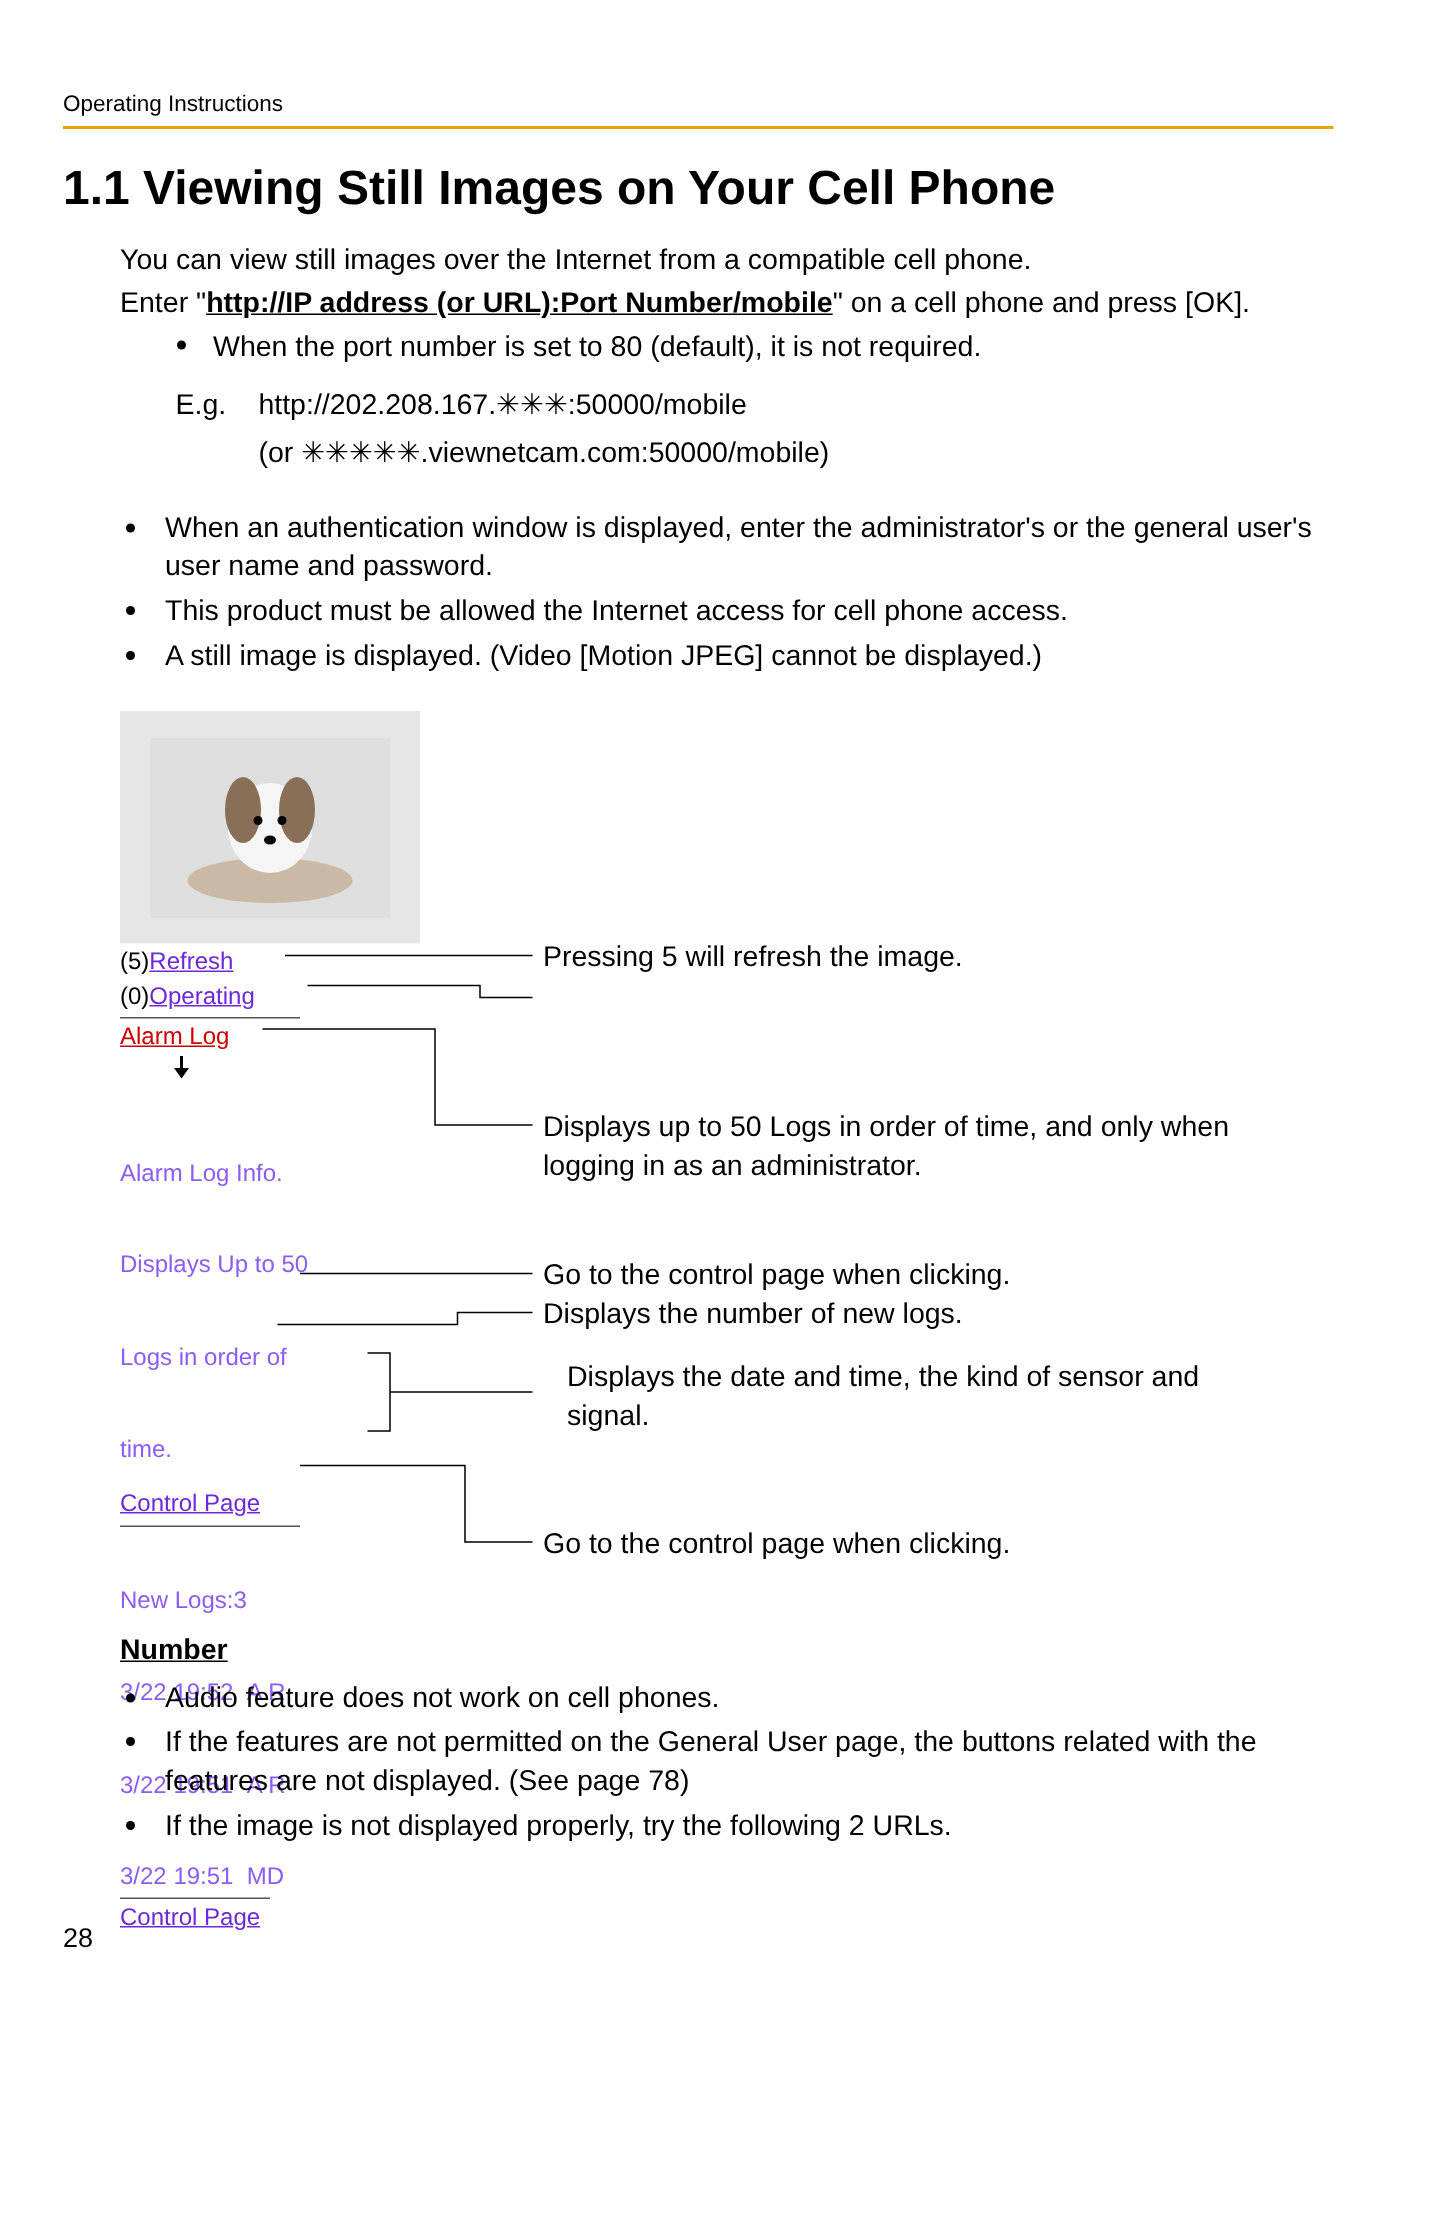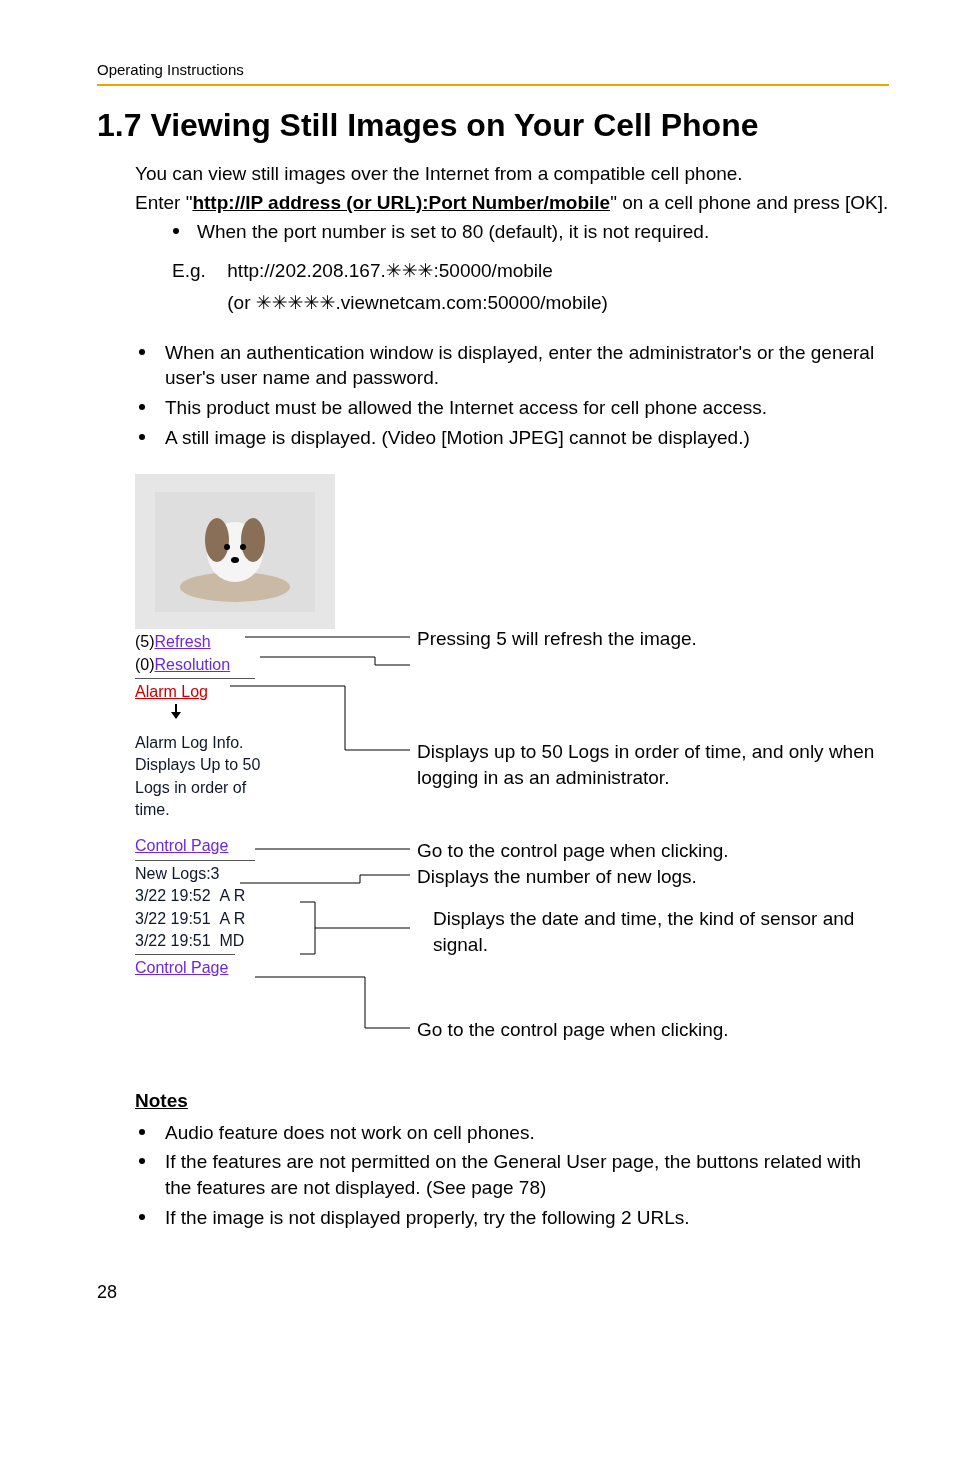--- a/index.html
+++ b/index.html
@@ -7,21 +7,21 @@
     margin: 0;
     padding: 0;
     background: #fff;
     color: #000;
     font-size: 19px;
     line-height: 1.35;
   }
   .page {
     width: 954px;
     box-sizing: border-box;
-    padding: 60px 65px 40px 97px;
+    padding: 60px 65px 40px 42px;
   }
   .running-header {
     font-size: 15px;
     margin-bottom: 4px;
   }
   .divider {
     border: none;
     border-top: 2.5px solid #e6a800;
     margin: 0 0 18px 0;
   }
@@ -115,21 +115,22 @@
   }
   .phone-text .blue {
     color: #6d28d9;
     text-decoration: underline;
   }
   .phone-text .red {
     color: #cc0000;
     text-decoration: underline;
   }
   .phone-text .grey {
-    color: #0f172a;
+    color: #8b5cf6;
+    margin-top: 39px;
   }
   .phone-hr {
     border: none;
     border-top: 1px solid #555;
     margin: 2px 0;
     width: 120px;
   }
   .phone-hr.short {
     width: 100px;
   }
@@ -178,21 +179,21 @@
   }
 </style>
 </head>
 <body>
 
 <div class="page">
 
   <div class="running-header">Operating Instructions</div>
   <hr class="divider">
 
-  <h1>1.7   Viewing Still Images on Your Cell Phone</h1>
+  <h1>1.1   Viewing Still Images on Your Cell Phone</h1>
 
   <div class="intro">
     <p>You can view still images over the Internet from a compatible cell phone.</p>
     <p>
       <span>Enter "</span><span class="underline-bold">http://IP address (or URL):Port Number/mobile</span><span>" on a cell phone and press [OK].</span>
     </p>
     <div class="sub-bullet">
       <span class="dot"></span><span>When the port number is set to 80 (default), it is not required.</span>
     </div>
   </div>
@@ -243,21 +244,21 @@
           <ellipse cx="62" cy="48" rx="12" ry="22" fill="#8a6f57"></ellipse>
           <ellipse cx="98" cy="48" rx="12" ry="22" fill="#8a6f57"></ellipse>
           <circle cx="72" cy="55" r="3" fill="#000"></circle>
           <circle cx="88" cy="55" r="3" fill="#000"></circle>
           <ellipse cx="80" cy="68" rx="4" ry="3" fill="#000"></ellipse>
         </svg>
       </div>
 
       <div class="phone-text">
         <div><span>(5)</span><span class="blue">Refresh</span></div>
-        <div><span>(0)</span><span class="blue">Resolution</span></div>
+        <div><span>(0)</span><span class="blue">Operating</span></div>
         <hr class="phone-hr">
         <div><span class="red">Alarm Log</span></div>
         <div class="arrow-down"></div>
         <div style="height:6px;"></div>
         <div class="grey">Alarm Log Info.</div>
         <div class="grey">Displays Up to 50</div>
         <div class="grey">Logs in order of</div>
         <div class="grey">time.</div>
         <div style="height:14px;"></div>
         <div><span class="blue">Control Page</span></div>
@@ -275,21 +276,21 @@
     <div class="callout" style="left:282px; top:152px;">Pressing 5 will refresh the image.</div>
     <div class="callout" style="left:282px; top:265px; width:495px;">Displays up to 50 Logs in order of time, and only when logging in as an administrator.</div>
     <div class="callout" style="left:282px; top:364px;">Go to the control page when clicking.</div>
     <div class="callout" style="left:282px; top:390px;">Displays the number of new logs.</div>
     <div class="callout" style="left:298px; top:432px; width:480px;">Displays the date and time, the kind of sensor and signal.</div>
     <div class="callout" style="left:282px; top:543px;">Go to the control page when clicking.</div>
 
   </div>
 
   <div class="notes-block">
-    <div class="notes-heading">Notes</div>
+    <div class="notes-heading">Number</div>
     <ul class="main-list" style="margin-left:0;">
       <li>Audio feature does not work on cell phones.</li>
       <li>If the features are not permitted on the General User page, the buttons related with the features are not displayed. (See page 78)</li>
       <li>If the image is not displayed properly, try the following 2 URLs.</li>
     </ul>
   </div>
 
   <div class="page-number">28</div>
 
 </div>

